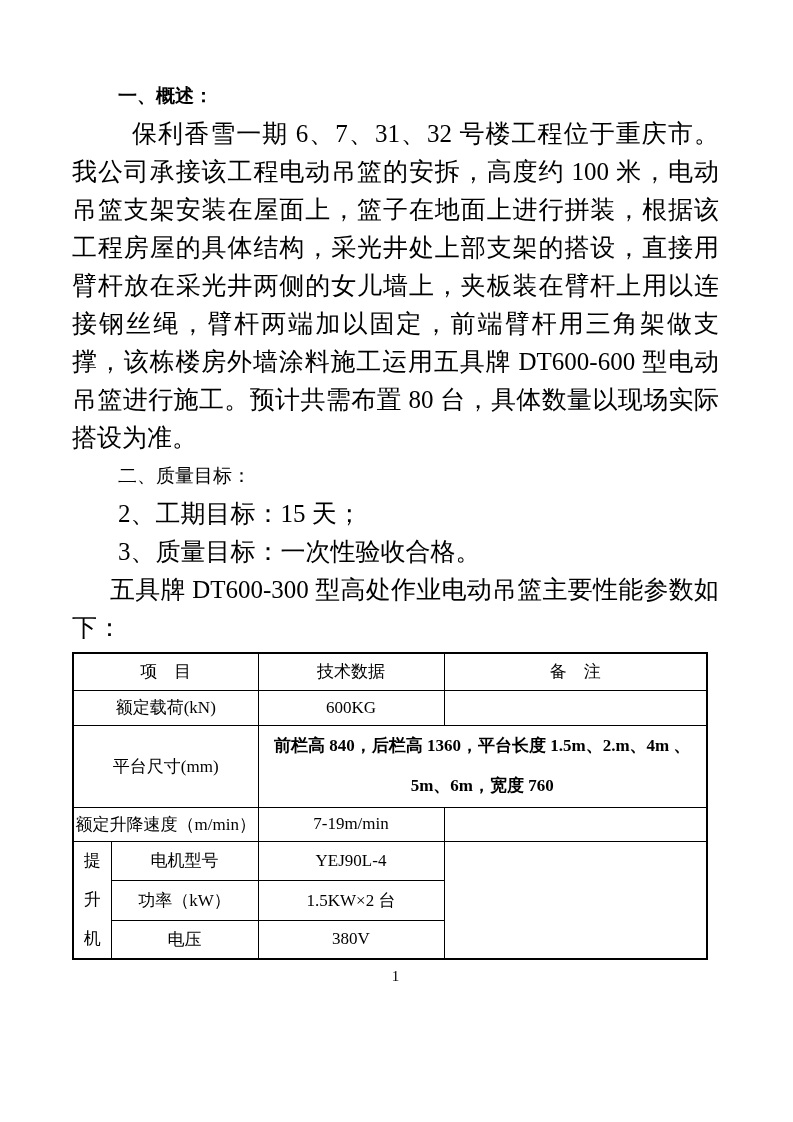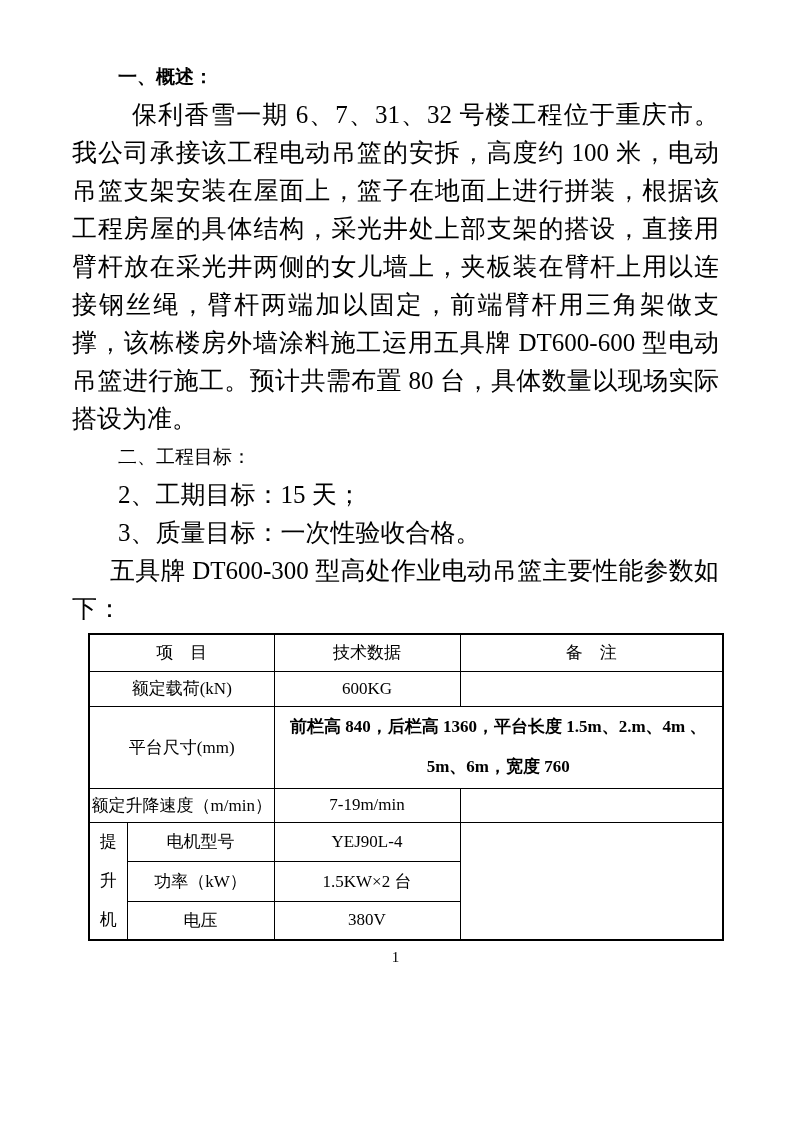--- a/index.html
+++ b/index.html
@@ -3,21 +3,21 @@
 <meta charset="utf-8">
 <style>
   html,body { margin:0; padding:0; background:#fff; }
   .page {
     position: relative;
     width: 793px;
     height: 1122px;
     margin: 0 auto;
     background: #ffffff;
     box-sizing: border-box;
-    padding: 58px 74px 0 72px;
+    padding: 77px 74px 0 72px;
     font-family: "Liberation Serif", "DejaVu Serif", serif;
     color: #000;
     overflow: hidden;
   }
   .heading {
     font-size: 19px;
     line-height: 38px;
     font-weight: bold;
     text-indent: 46px;
     margin: 0;
@@ -32,21 +32,20 @@
   .indent-body  { text-indent: 60px; }
   .indent-item  { text-indent: 46px; }
   .indent-small { text-indent: 38px; }
 
   table.spec {
     border-collapse: collapse;
     table-layout: fixed;
     width: 634px;
     margin-top: 5px;
     border: 2px solid #000;
-    margin-left: 16px;
   }
   table.spec td {
     border: 1px solid #000;
     font-size: 17px;
     text-align: center;
     vertical-align: middle;
     padding: 0;
     overflow: hidden;
   }
   td.tl { text-align: left; padding-left: 10px; }
@@ -75,21 +74,21 @@
 </style>
 </head>
 <body>
 
 <div class="page">
 
   <p class="heading">一、概述：</p>
 
   <p class="para indent-body">保利香雪一期 6、7、31、32 号楼工程位于重庆市。我公司承接该工程电动吊篮的安拆，高度约 100 米，电动吊篮支架安装在屋面上，篮子在地面上进行拼装，根据该工程房屋的具体结构，采光井处上部支架的搭设，直接用臂杆放在采光井两侧的女儿墙上，夹板装在臂杆上用以连接钢丝绳，臂杆两端加以固定，前端臂杆用三角架做支撑，该栋楼房外墙涂料施工运用五具牌 DT600-600 型电动吊篮进行施工。预计共需布置 80 台，具体数量以现场实际搭设为准。</p>
 
-  <p class="heading regular">二、工程目标：</p>
+  <p class="heading regular">二、质量目标：</p>
 
   <p class="para indent-item">2、工期目标：15 天；</p>
   <p class="para indent-item">3、质量目标：一次性验收合格。</p>
 
 
   <p class="para indent-small">五具牌 DT600-300 型高处作业电动吊篮主要性能参数如下：</p>
 
   <table class="spec">
     <colgroup>
       <col style="width:38px">

